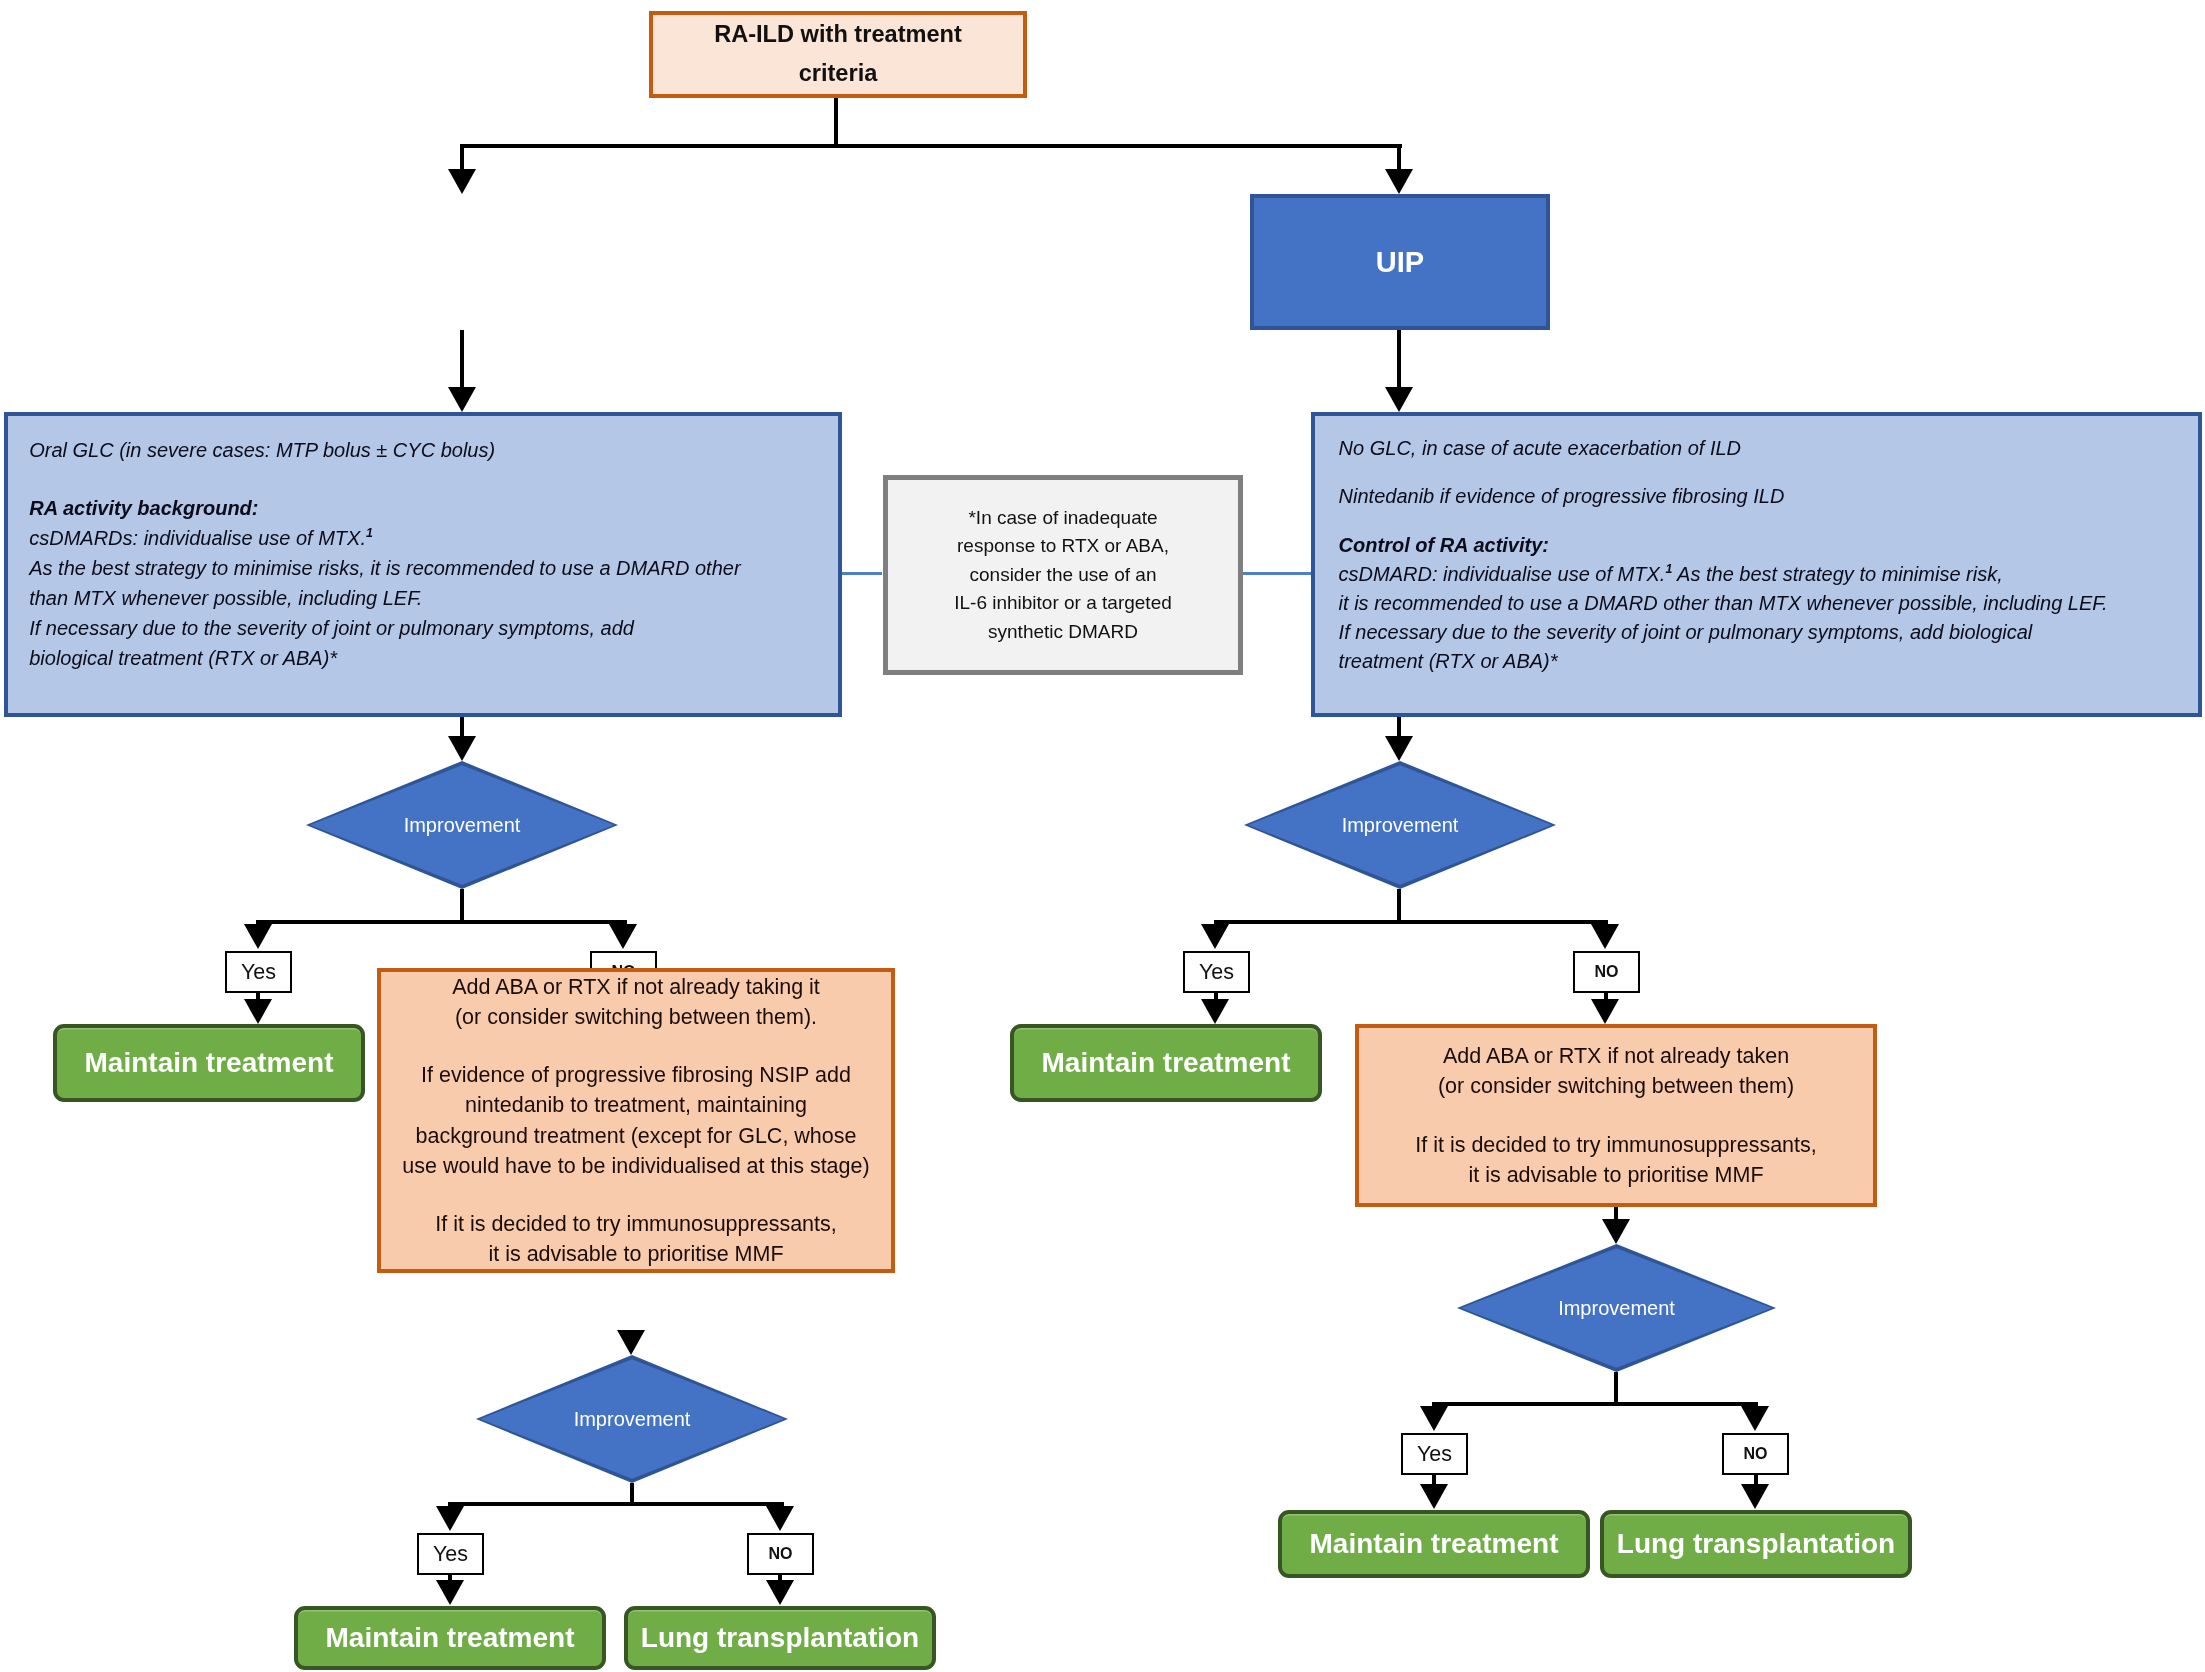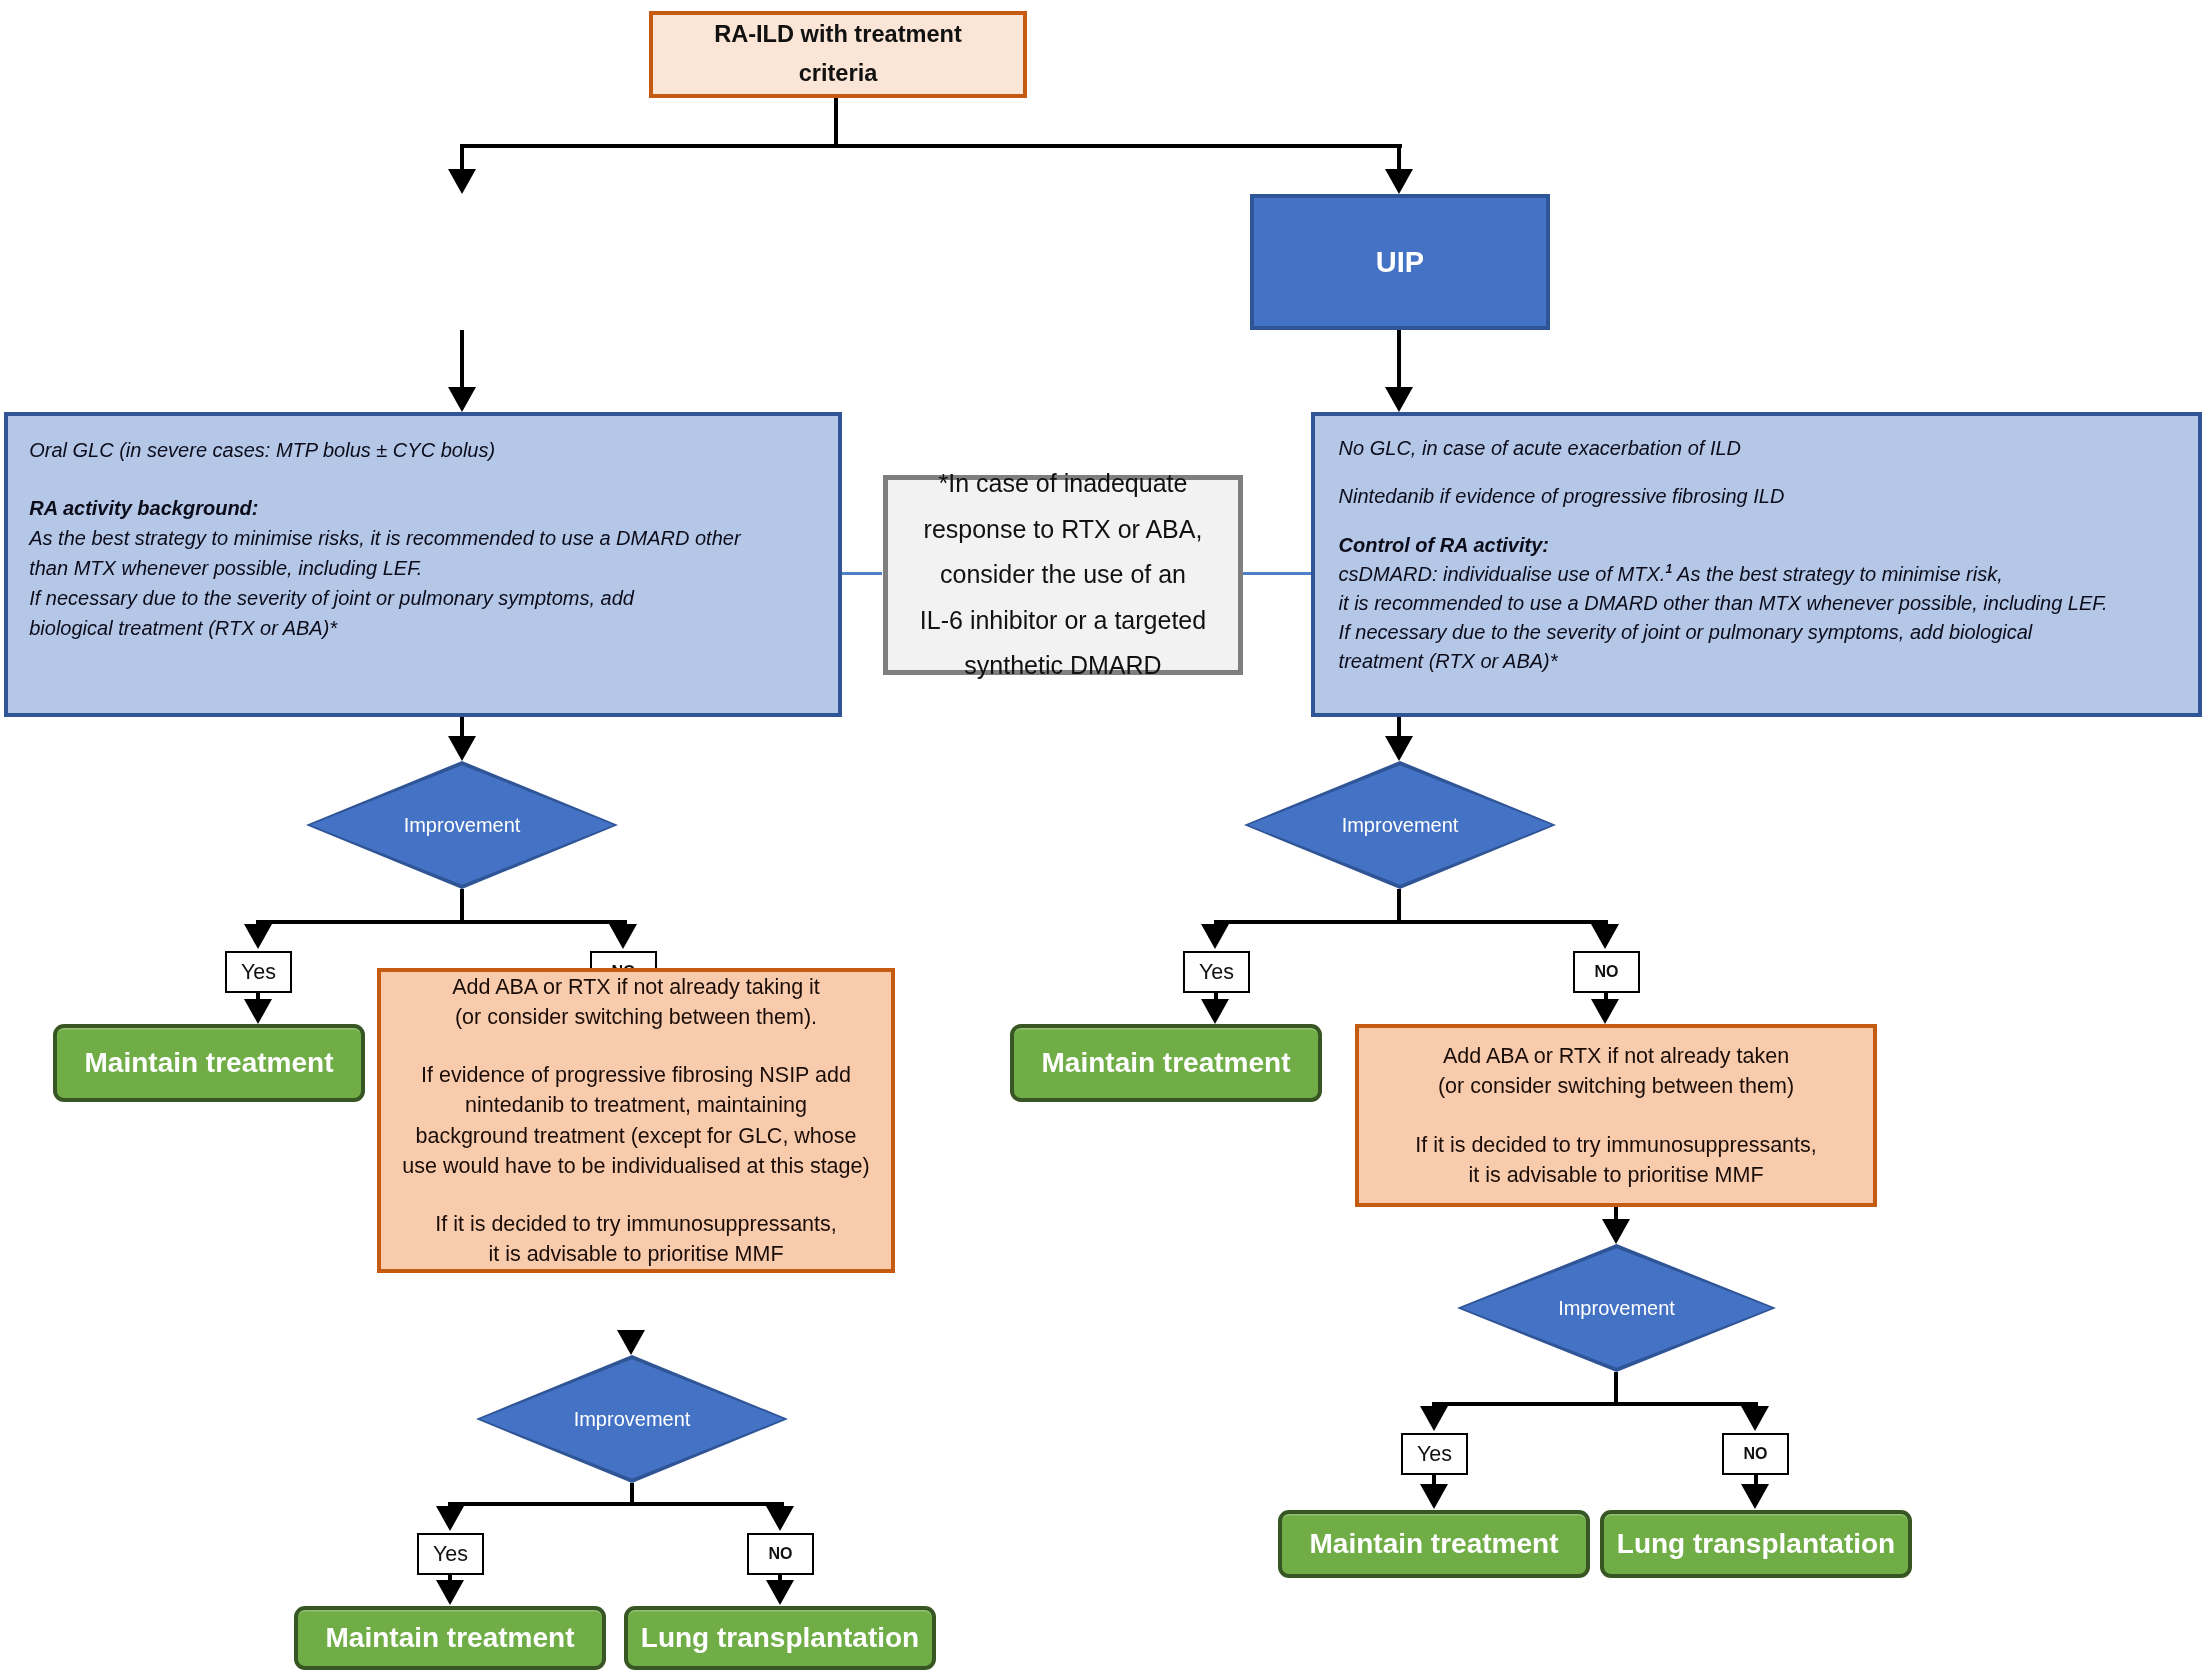--- a/index.html
+++ b/index.html
@@ -27,21 +27,21 @@
     color:#0b0b1a;font-size:20px;line-height:1.5;
     padding:19.4px 21px;
     font-style:italic;
   }
   .treatment-box .hd{font-weight:bold;}
   .treatment-box .gap{height:28px;}
   sup{font-size:0.62em;font-weight:bold;}
   .note-box{
     background:#F2F2F2;border:5.5px solid #7F7F7F;
     display:flex;flex-direction:column;align-items:center;justify-content:center;
-    font-size:25px;color:#111;line-height:1.5;text-align:center;gap:8px;
+    font-size:19px;color:#111;line-height:1.5;text-align:center;
   }
   .escalation-box{
     background:#F8CBAD;border:4.8px solid #C55A11;
     display:flex;flex-direction:column;align-items:center;justify-content:center;
     font-size:21.5px;color:#1a0d08;line-height:1.4;text-align:center;
   }
   .escalation-box .gap{height:29px;}
   .outcome-box{
     background:#70AD47;border:4.2px solid #375623;border-radius:11px;
     display:flex;align-items:center;justify-content:center;
@@ -99,20 +99,21 @@
 
   <div class="vl" style="left:460px;top:330px;height:58px;"></div>
   <div class="ah" style="left:448px;top:387px;"></div>
   <div class="vl" style="left:1397px;top:330px;height:58px;"></div>
   <div class="ah" style="left:1385px;top:387px;"></div>
 
   <div class="abs treatment-box" style="left:4.2px;top:412px;width:838px;height:305px;">
     <div>Oral GLC (in severe cases: MTP bolus ± CYC bolus)</div>
     <div class="gap"></div>
     <div class="hd">RA activity background:</div>
+    <div><span>csDMARDs: individualise use of MTX.</span><sup>1</sup></div>
     <div>As the best strategy to minimise risks, it is recommended to use a DMARD other</div>
     <div>than MTX whenever possible, including LEF.</div>
     <div>If necessary due to the severity of joint or pulmonary symptoms, add</div>
     <div>biological treatment (RTX or ABA)*</div>
   </div>
 
   <div class="abs treatment-box" style="left:1311px;top:412px;width:891px;height:305px;line-height:1.45;padding:18px 23.6px;">
     <div>No GLC, in case of acute exacerbation of ILD</div>
     <div class="gap" style="height:19.4px;"></div>
     <div>Nintedanib if evidence of progressive fibrosing ILD</div>

